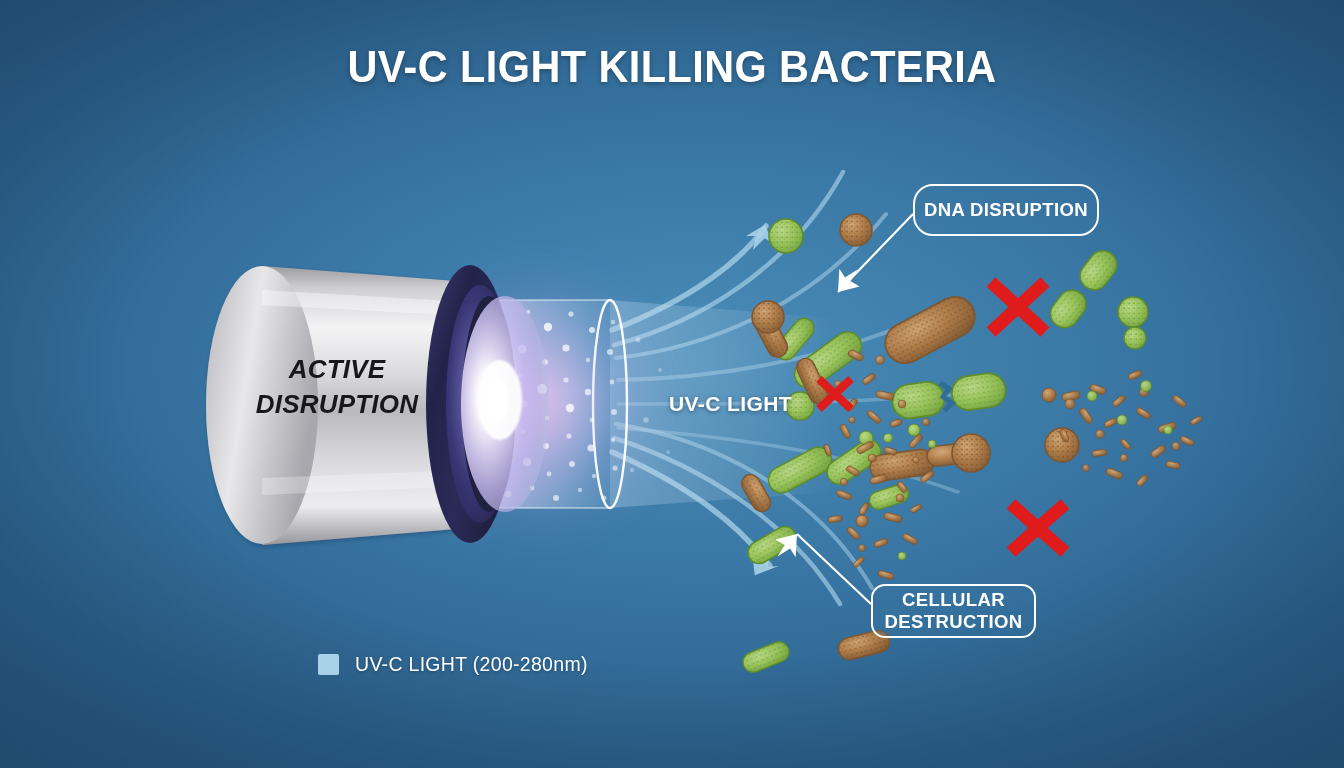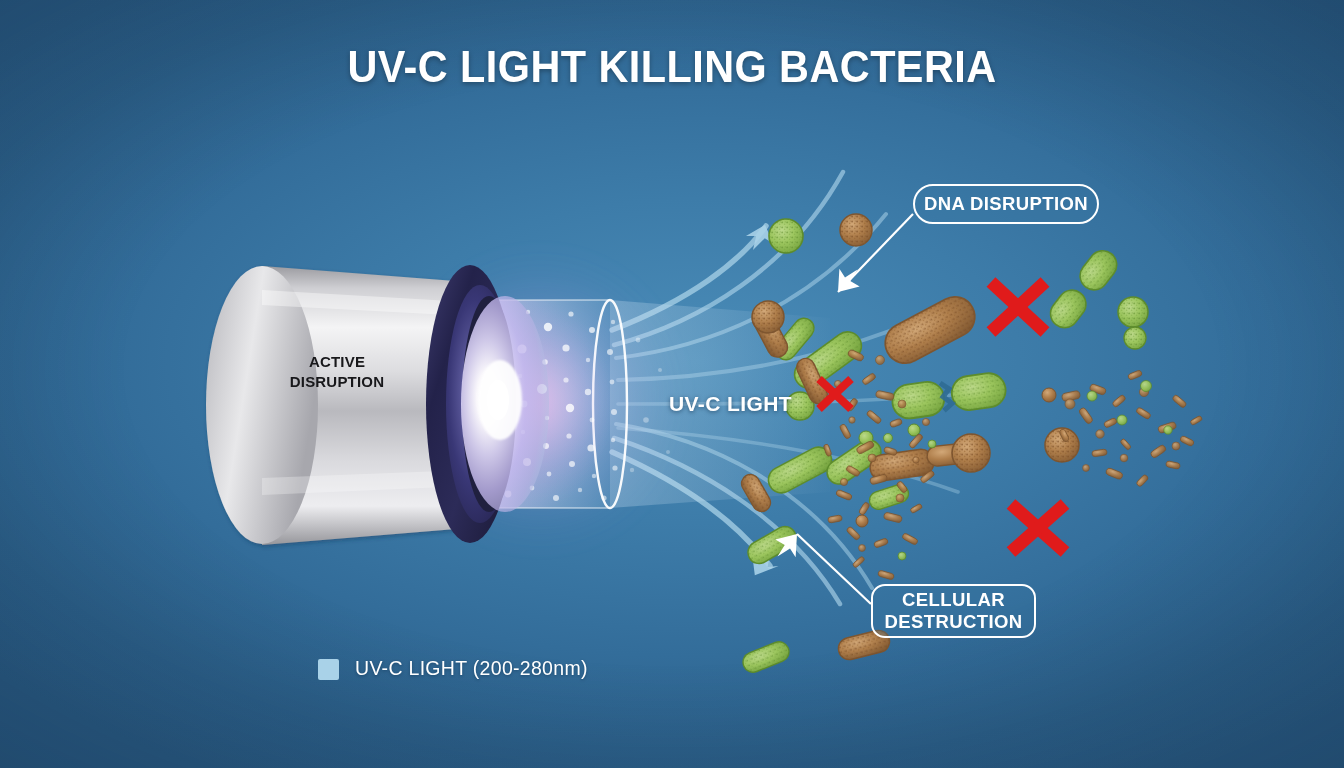--- a/index.html
+++ b/index.html
@@ -40,26 +40,27 @@
   
   #scene { position: absolute; inset: 0; }
 
   
   #lamp-text {
     position: absolute;
     left: 232px; top: 352px;
     width: 210px;
     text-align: center;
     color: #18181b;
-    font-size: 15px;
+    font-size: 26px;
     font-weight: bold;
     line-height: 1.33;
     letter-spacing: 0.2px;
     white-space: nowrap;
     pointer-events: none;
+    font-style: italic;
   }
   #lamp-text div { text-align: center; }
 
   
   #beam-label {
     position: absolute;
     left: 637px; top: 392px;
     color: #ffffff;
     font-size: 21px;
     font-weight: bold;
@@ -79,40 +80,40 @@
     text-align: center;
     display: flex;
     align-items: center;
     justify-content: center;
     background: rgba(56,120,164,0.25);
     letter-spacing: 0.4px;
     line-height: 1.18;
   }
   #callout-dna {
     left: 913px; top: 184px;
-    width: 186px; height: 40px;
+    width: 186px; height: 52px;
     font-size: 18.5px;
     border-radius: 20px;
   }
   #callout-cellular {
     left: 871px; top: 584px;
     width: 165px; height: 54px;
     font-size: 18.5px;
     border-radius: 14px;
     flex-direction: column;
   }
 
   
   #legend {
     position: absolute;
     left: 318px; top: 648px;
   }
   .legend-row {
     display: flex;
-    align-items: flex-end;
+    align-items: center;
     height: 32px;
   }
   .legend-sw {
     width: 21px; height: 21px;
     border-radius: 2px;
     flex: none;
   }
   .legend-label {
     color: #ffffff;
     font-size: 19px;

